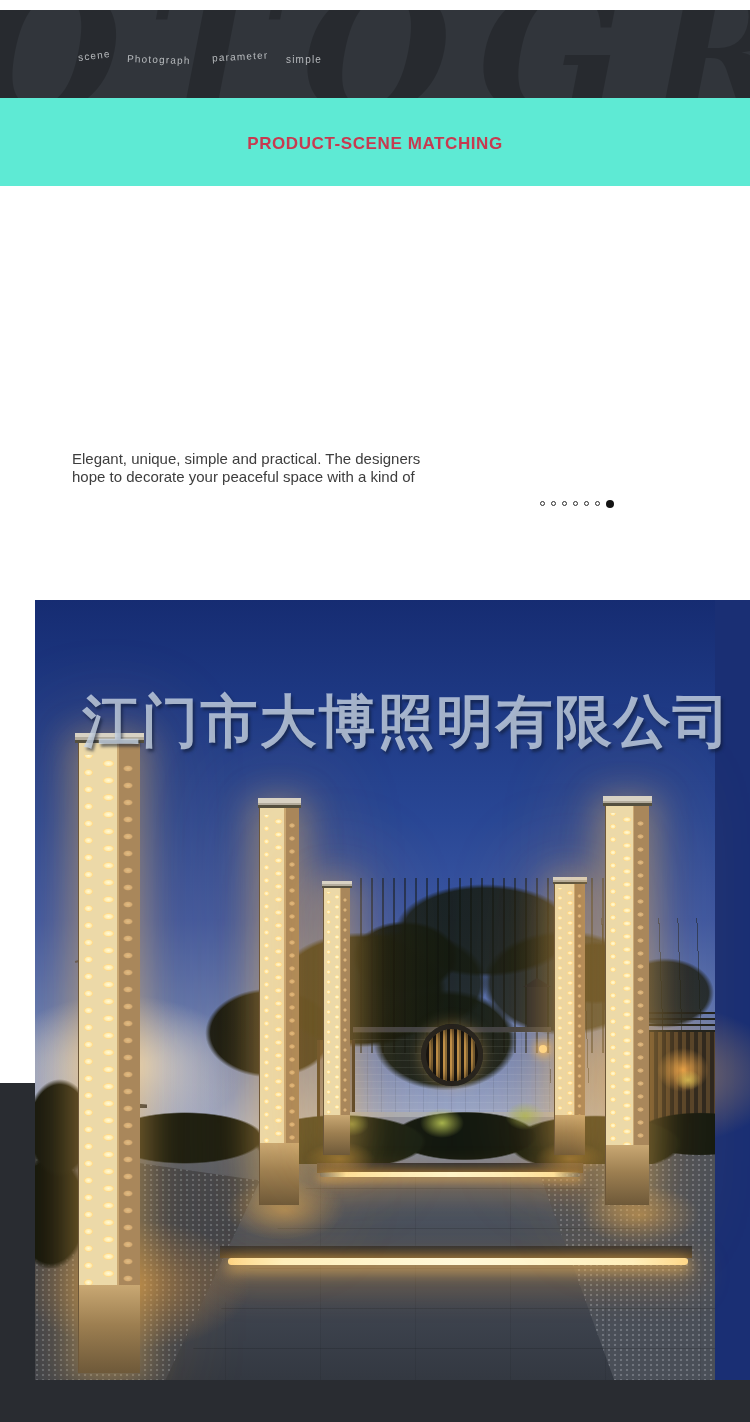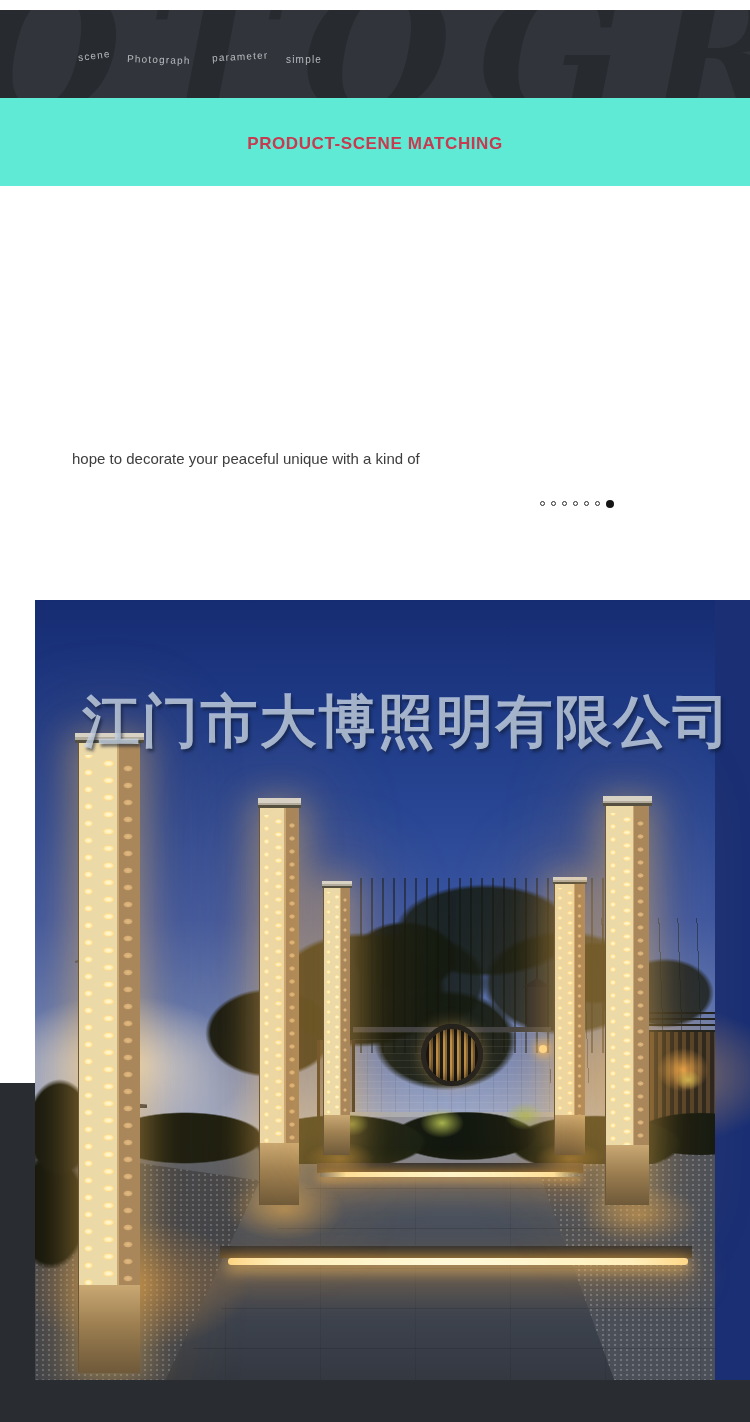--- a/index.html
+++ b/index.html
@@ -215,21 +215,22 @@
   <span class="nav-item nav-photograph" data-interactable="true">Photograph</span>
   <span class="nav-item nav-parameter" data-interactable="true">parameter</span>
   <span class="nav-item nav-details" data-interactable="true">simple</span>
 </div>
 
 <div class="band" data-interactable="false">
   <h2 data-interactable="false">PRODUCT-SCENE MATCHING</h2>
 </div>
 
 <div class="intro" data-interactable="false">
-  <div data-interactable="false">hope to decorate your peaceful unique with a kind of</div>
+  <div data-interactable="false">Elegant, unique, simple and practical. The designers</div>
+  <div data-interactable="false">hope to decorate your peaceful space with a kind of</div>
 </div>
 
 <div class="dots" id="dots" data-interactable="false">
     <span class="dot" data-interactable="true"></span>
     <span class="dot" data-interactable="true"></span>
     <span class="dot" data-interactable="true"></span>
     <span class="dot" data-interactable="true"></span>
     <span class="dot" data-interactable="true"></span>
     <span class="dot" data-interactable="true"></span>
     <span class="dot active" data-interactable="true"></span>

